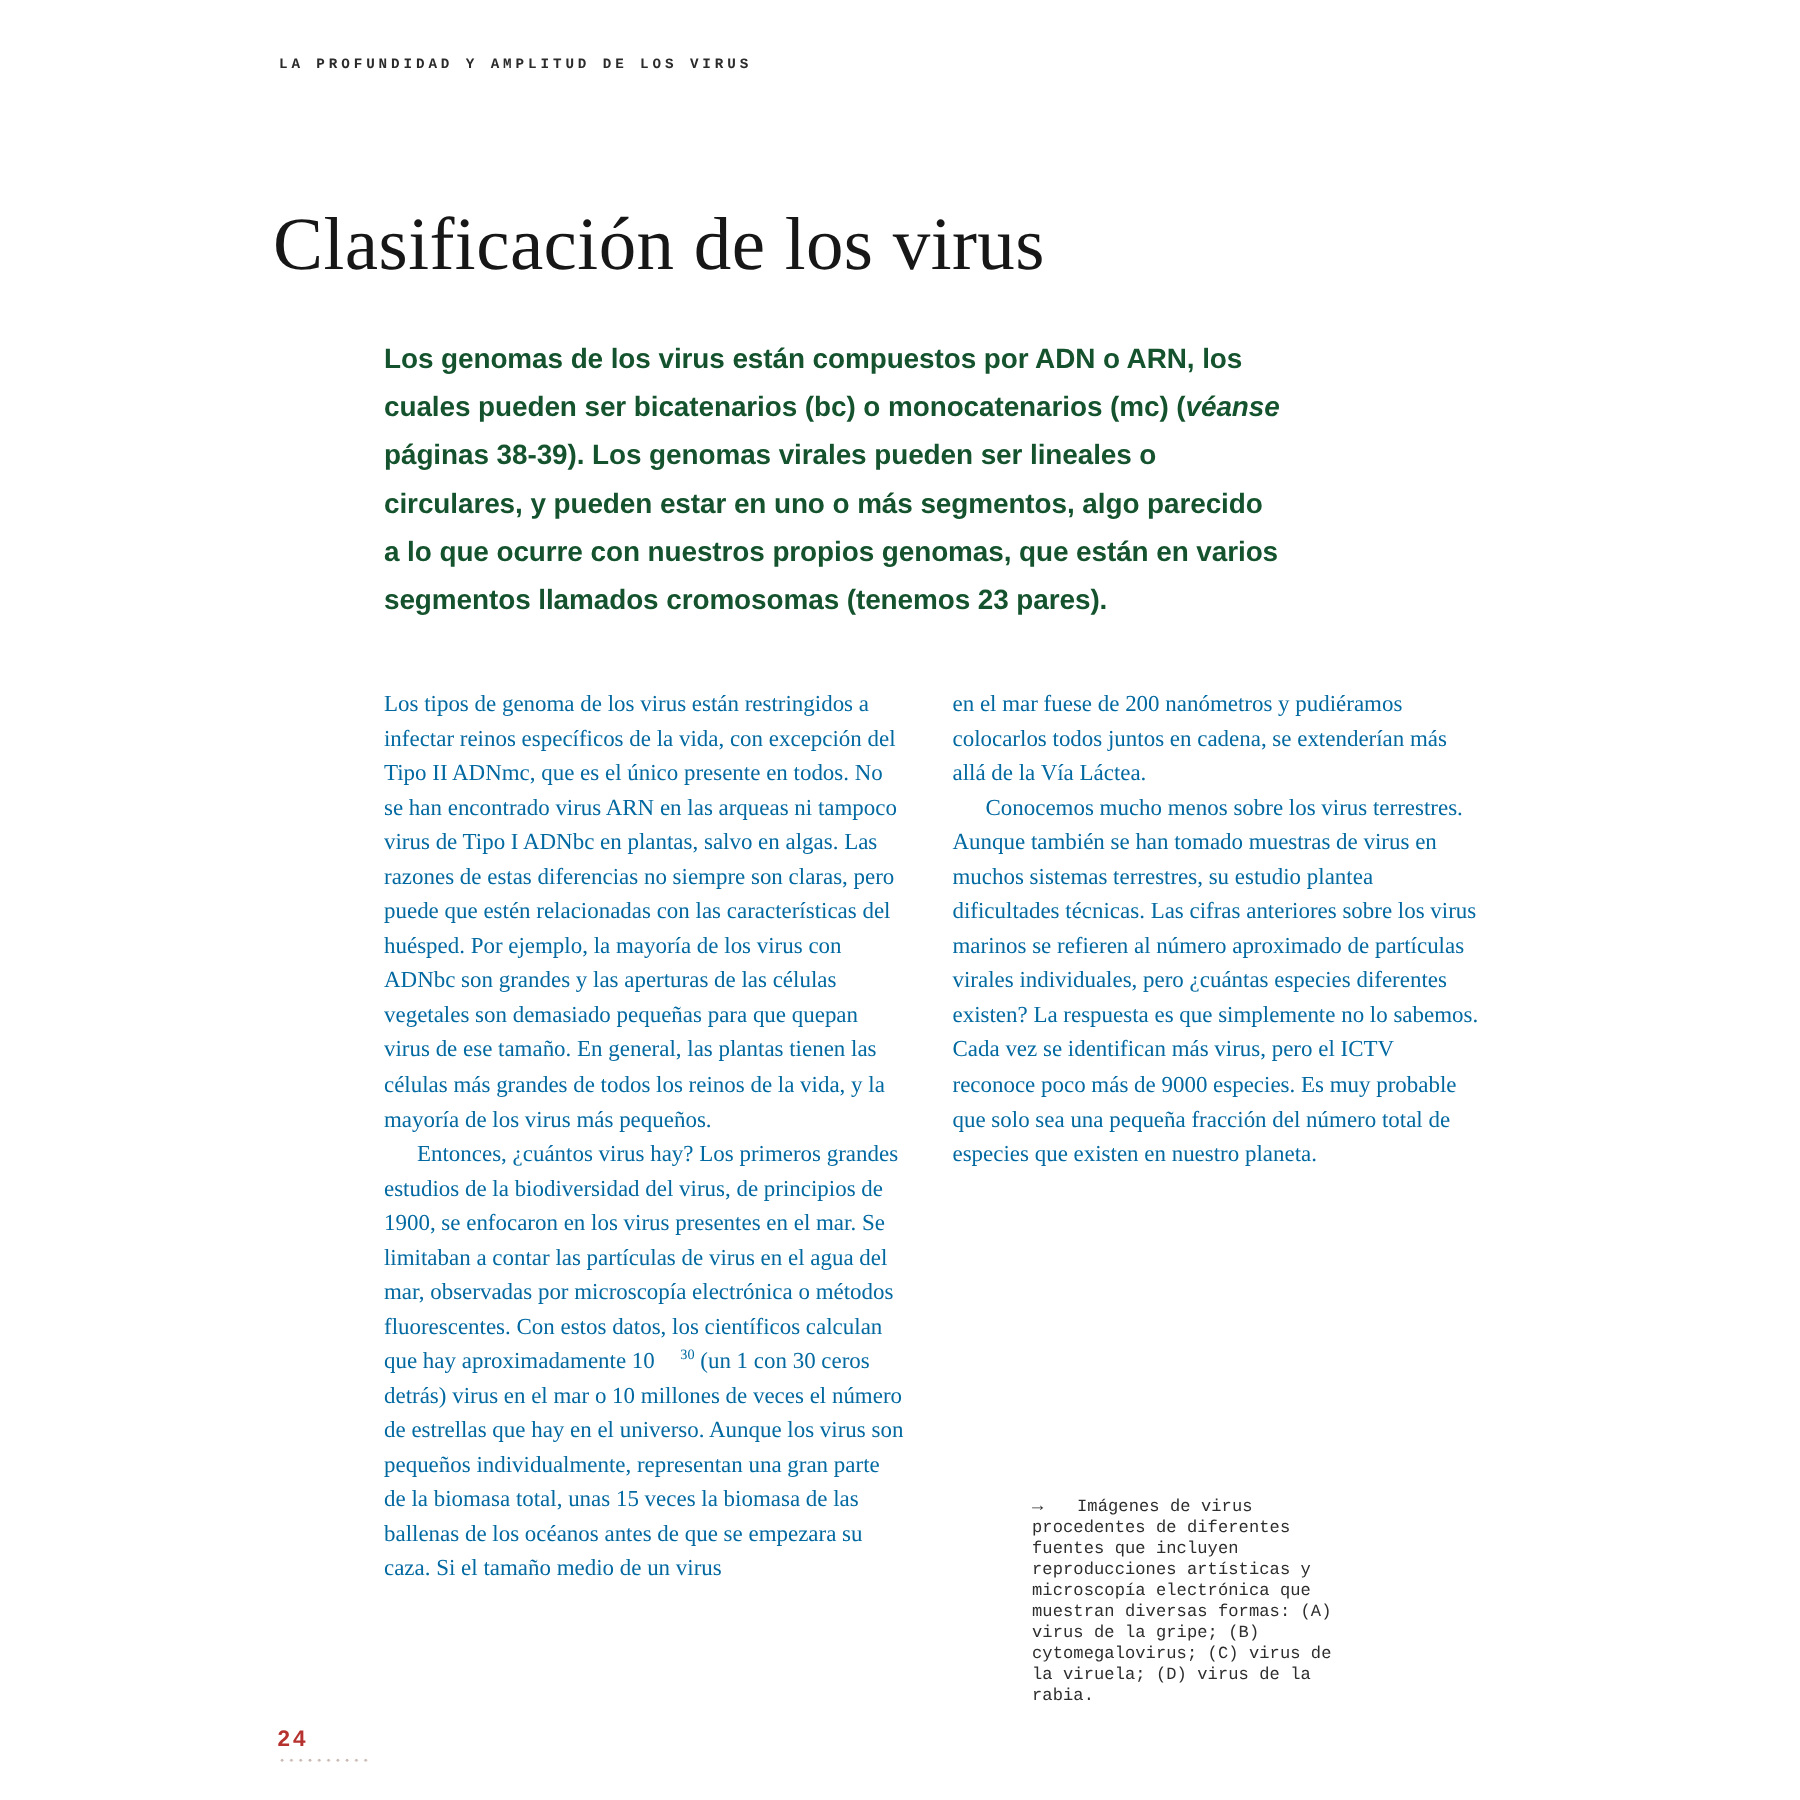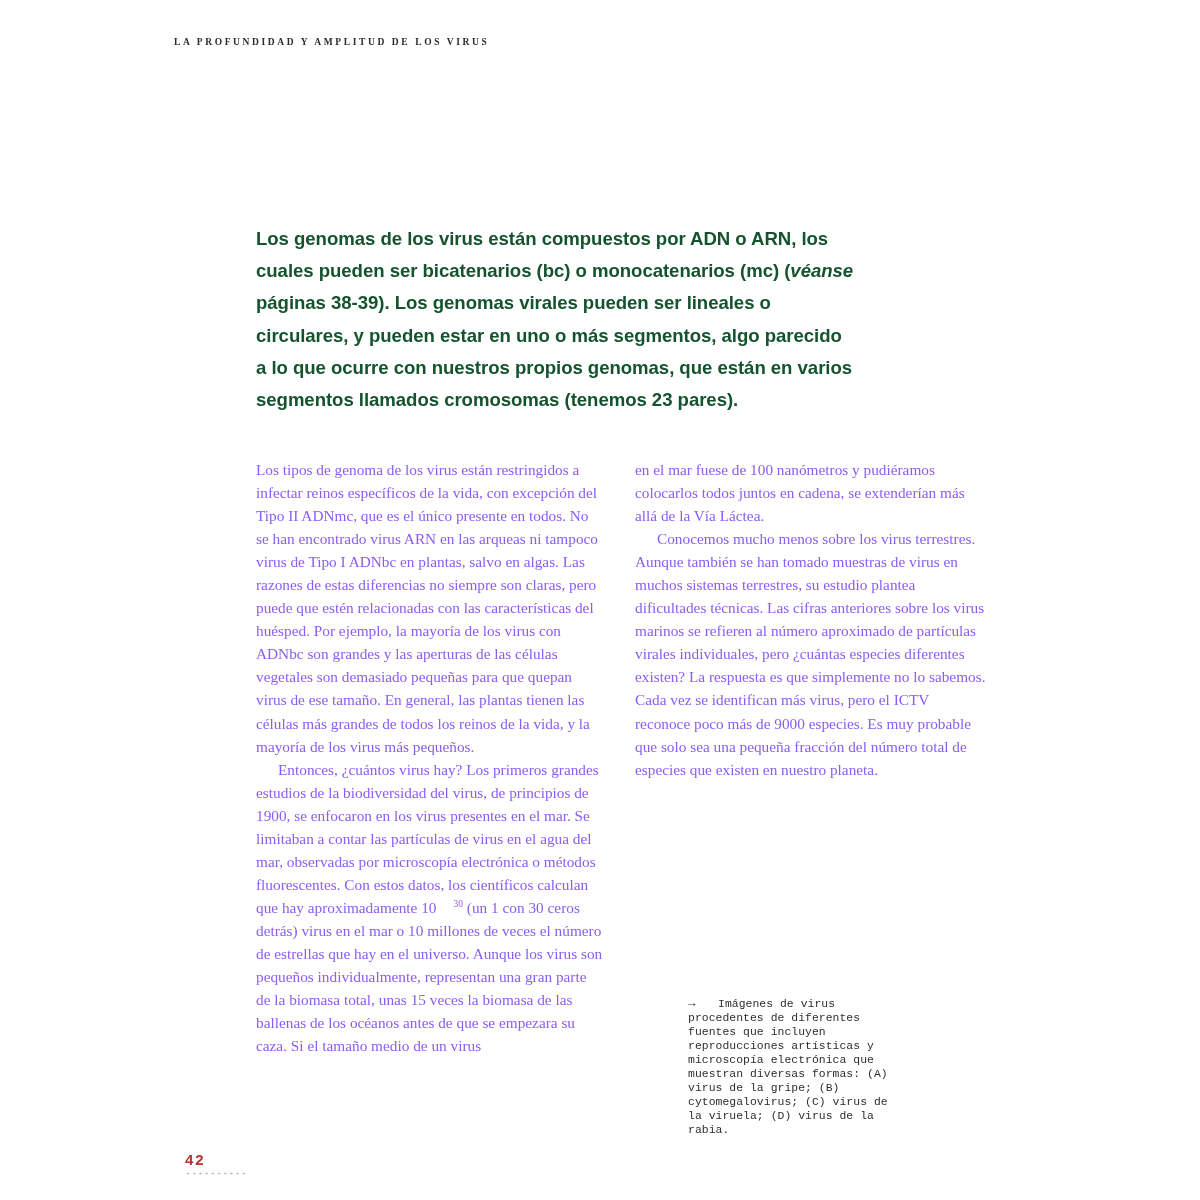--- a/index.html
+++ b/index.html
@@ -20,23 +20,23 @@
 
   .page {
     position: absolute;
     inset: 0;
     background: #ffffff;
   }
 
   
   .running-head {
     position: absolute;
-    left: 174px;
+    left: 186px;
     top: 37px;
-    font-family: Liberation Serif, serif;
+    font-family: Liberation Mono, monospace;
     font-weight: bold;
     font-size: 9.5px;
     letter-spacing: 2.6px;
     color: #2b2b2b;
     white-space: nowrap;
   }
 
   
   .page-title {
     position: absolute;
@@ -68,21 +68,21 @@
     font-style: italic;
   }
 
   
   .col {
     position: absolute;
     top: 458px;
     font-family: "Liberation Serif", serif;
     font-size: 15.3px;
     line-height: 23.05px;
-    color: #8b5cf6;
+    color: #0369a1;
     text-align: left;
   }
   .col-left  { left: 256px;  width: 348px; }
   .col-right { left: 635px;  width: 352px; }
 
   .col p {
     margin: 0;
     text-indent: 0;
   }
   .col p + p {
@@ -137,33 +137,34 @@
     background-repeat: repeat-x;
   }
 </style>
 </head>
 <body>
 
 <div class="page">
 
   <div class="running-head">LA PROFUNDIDAD Y AMPLITUD DE LOS VIRUS</div>
 
+  <h1 class="page-title">Clasificación de los virus</h1>
 
   <div class="standfirst"><span>Los genomas de los virus están compuestos por ADN o ARN, los cuales pueden ser bicatenarios (bc) o monocatenarios (mc) (</span><span class="it">véanse</span><span> páginas 38-39). Los genomas virales pueden ser lineales o circulares, y pueden estar en uno o más segmentos, algo parecido a lo que ocurre con nuestros propios genomas, que están en varios segmentos llamados cromosomas (tenemos 23 pares).</span></div>
 
   <div class="col col-left">
     <p>Los tipos de genoma de los virus están restringidos a infectar reinos específicos de la vida, con excepción del Tipo II ADNmc, que es el único presente en todos. No se han encontrado virus ARN en las arqueas ni tampoco virus de Tipo I ADNbc en plantas, salvo en algas. Las razones de estas diferencias no siempre son claras, pero puede que estén relacionadas con las características del huésped. Por ejemplo, la mayoría de los virus con ADNbc son grandes y las aperturas de las células vegetales son demasiado pequeñas para que quepan virus de ese tamaño. En general, las plantas tienen las células más grandes de todos los reinos de la vida, y la mayoría de los virus más pequeños.</p>
     <p><span>Entonces, ¿cuántos virus hay? Los primeros grandes estudios de la biodiversidad del virus, de principios de 1900, se enfocaron en los virus presentes en el mar. Se limitaban a contar las partículas de virus en el agua del mar, observadas por microscopía electrónica o métodos fluorescentes. Con estos datos, los científicos calculan que hay aproximadamente 10</span><sup>30</sup><span> (un 1 con 30 ceros detrás) virus en el mar o 10 millones de veces el número de estrellas que hay en el universo. Aunque los virus son pequeños individualmente, representan una gran parte de la biomasa total, unas 15 veces la biomasa de las ballenas de los océanos antes de que se empezara su caza. Si el tamaño medio de un virus</span></p>
   </div>
 
   <div class="col col-right">
-    <p>en el mar fuese de 100 nanómetros y pudiéramos colocarlos todos juntos en cadena, se extenderían más allá de la Vía Láctea.</p>
+    <p>en el mar fuese de 200 nanómetros y pudiéramos colocarlos todos juntos en cadena, se extenderían más allá de la Vía Láctea.</p>
     <p>Conocemos mucho menos sobre los virus terrestres. Aunque también se han tomado muestras de virus en muchos sistemas terrestres, su estudio plantea dificultades técnicas. Las cifras anteriores sobre los virus marinos se refieren al número aproximado de partículas virales individuales, pero ¿cuántas especies diferentes existen? La respuesta es que simplemente no lo sabemos. Cada vez se identifican más virus, pero el ICTV reconoce poco más de 9000 especies. Es muy probable que solo sea una pequeña fracción del número total de especies que existen en nuestro planeta.</p>
   </div>
 
   <div class="caption"><span class="arrow">→</span><span>Imágenes de virus procedentes de diferentes fuentes que incluyen reproducciones artísticas y microscopía electrónica que muestran diversas formas: (A) virus de la gripe; (B) cytomegalovirus; (C) virus de la viruela; (D) virus de la rabia.</span></div>
 
   <div class="folio">
-    <div class="folio-number">42</div>
+    <div class="folio-number">24</div>
     <div class="folio-rule"></div>
   </div>
 
 </div>
 
 </body></html>

